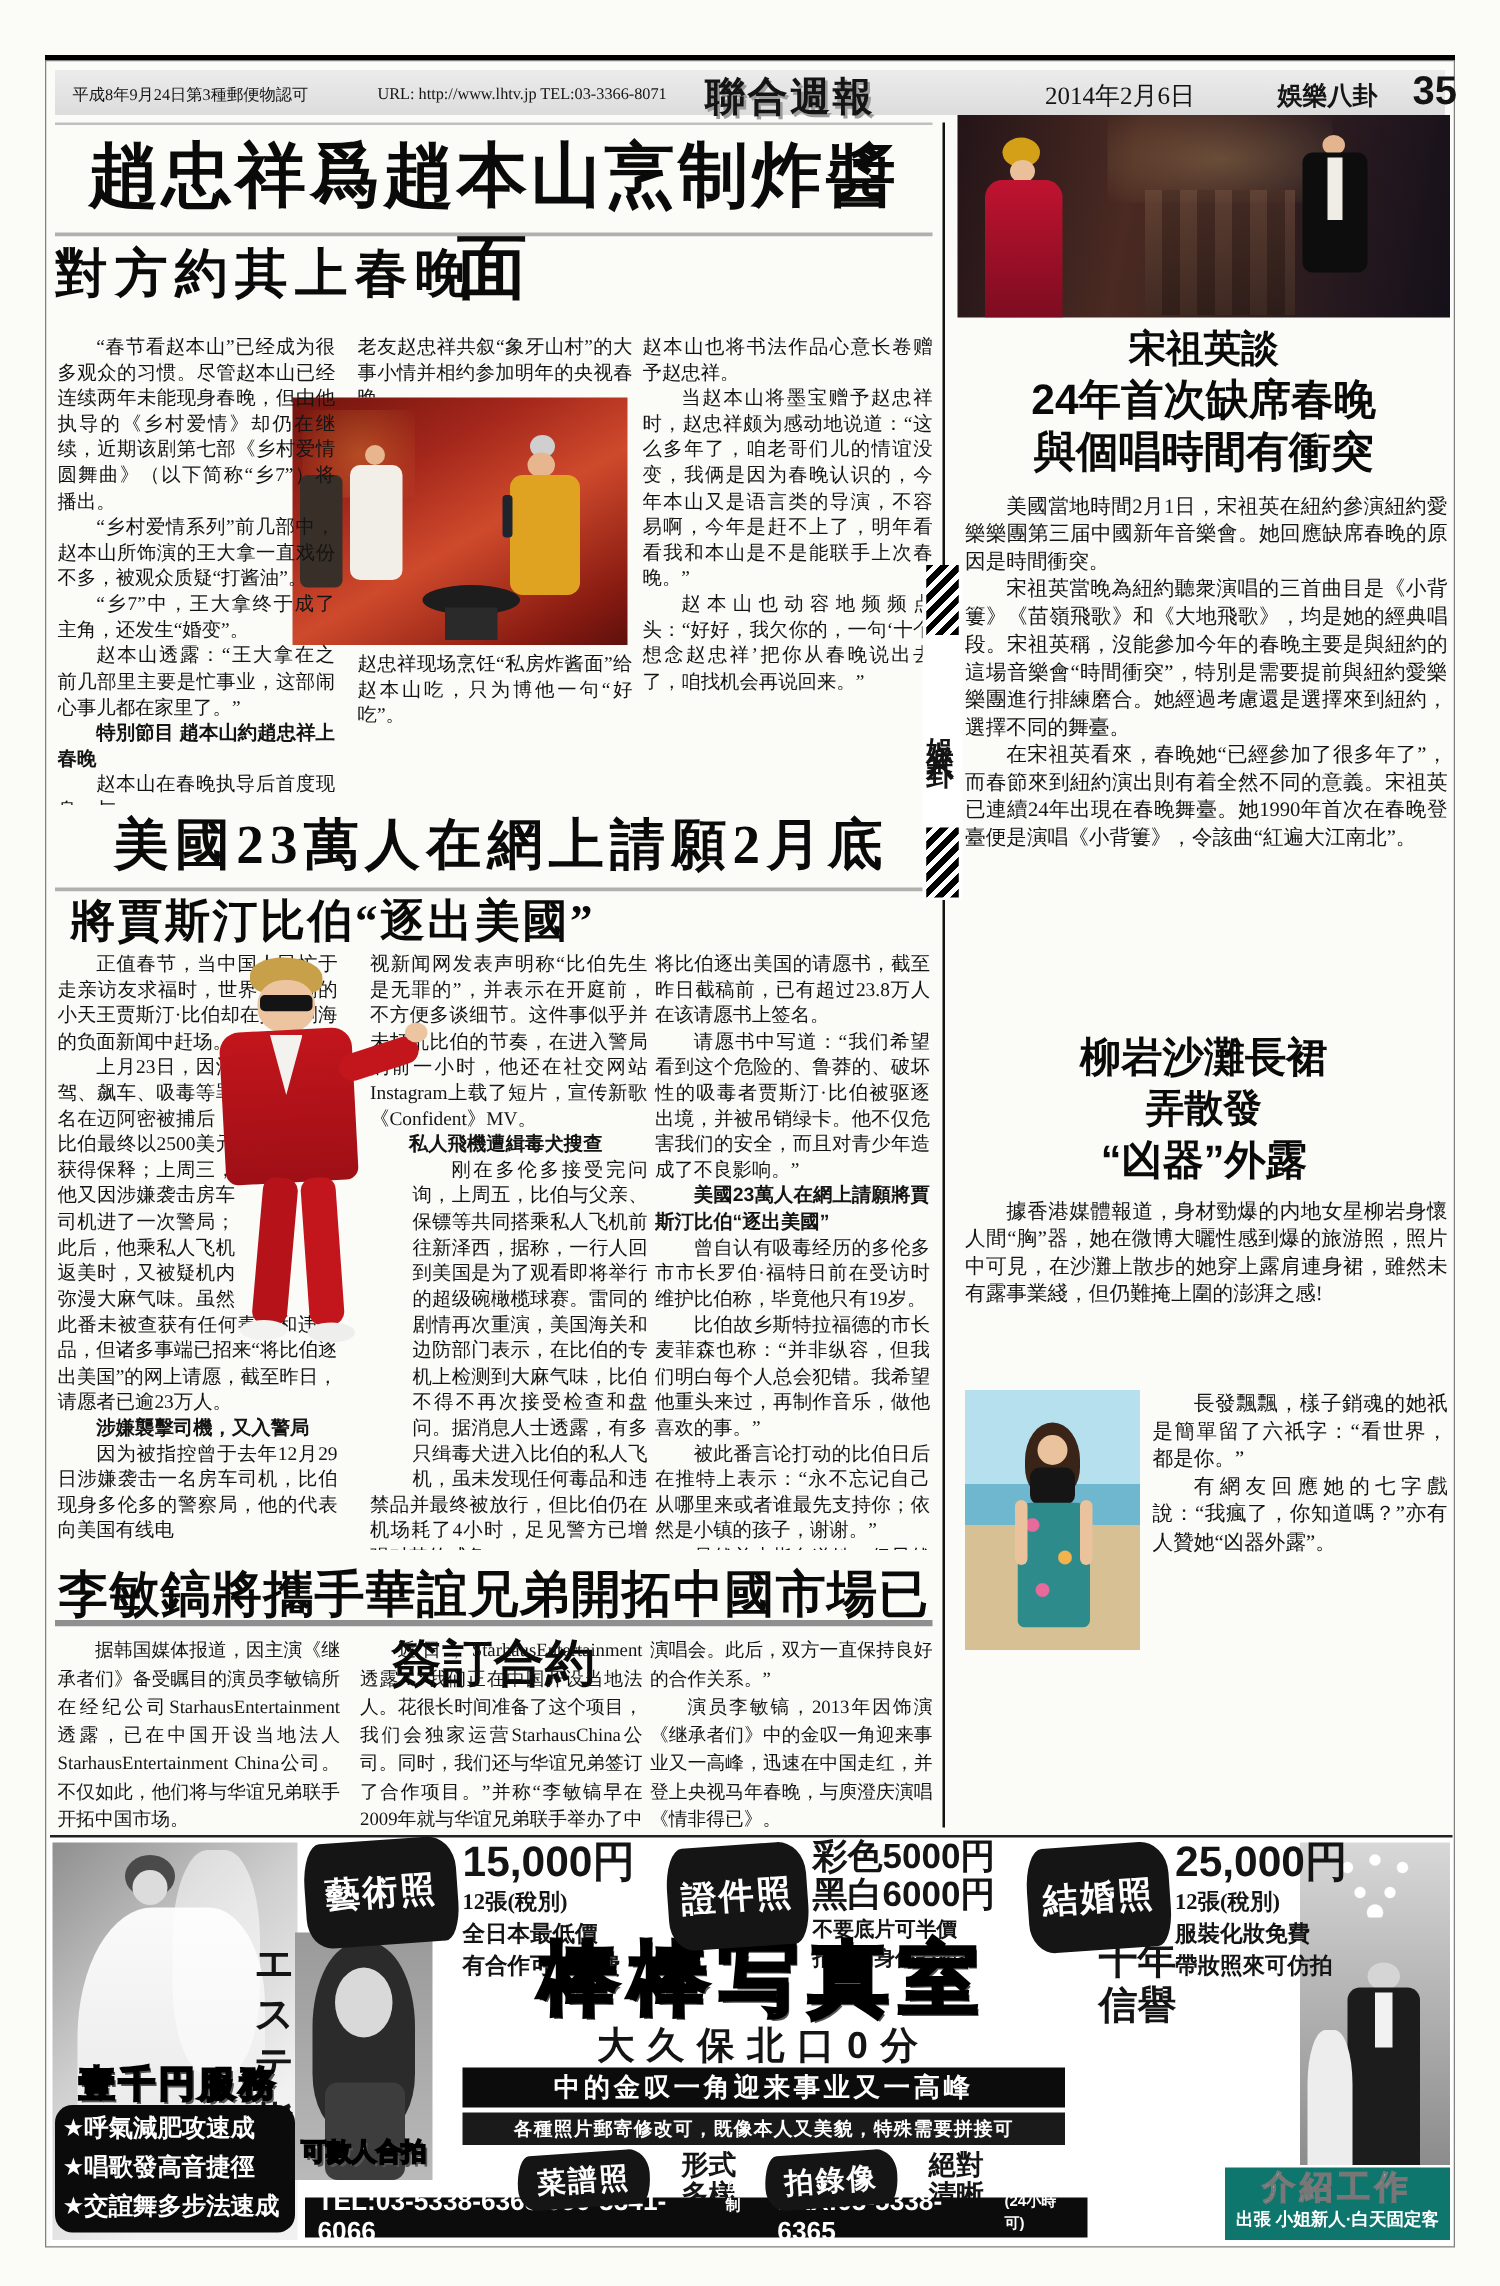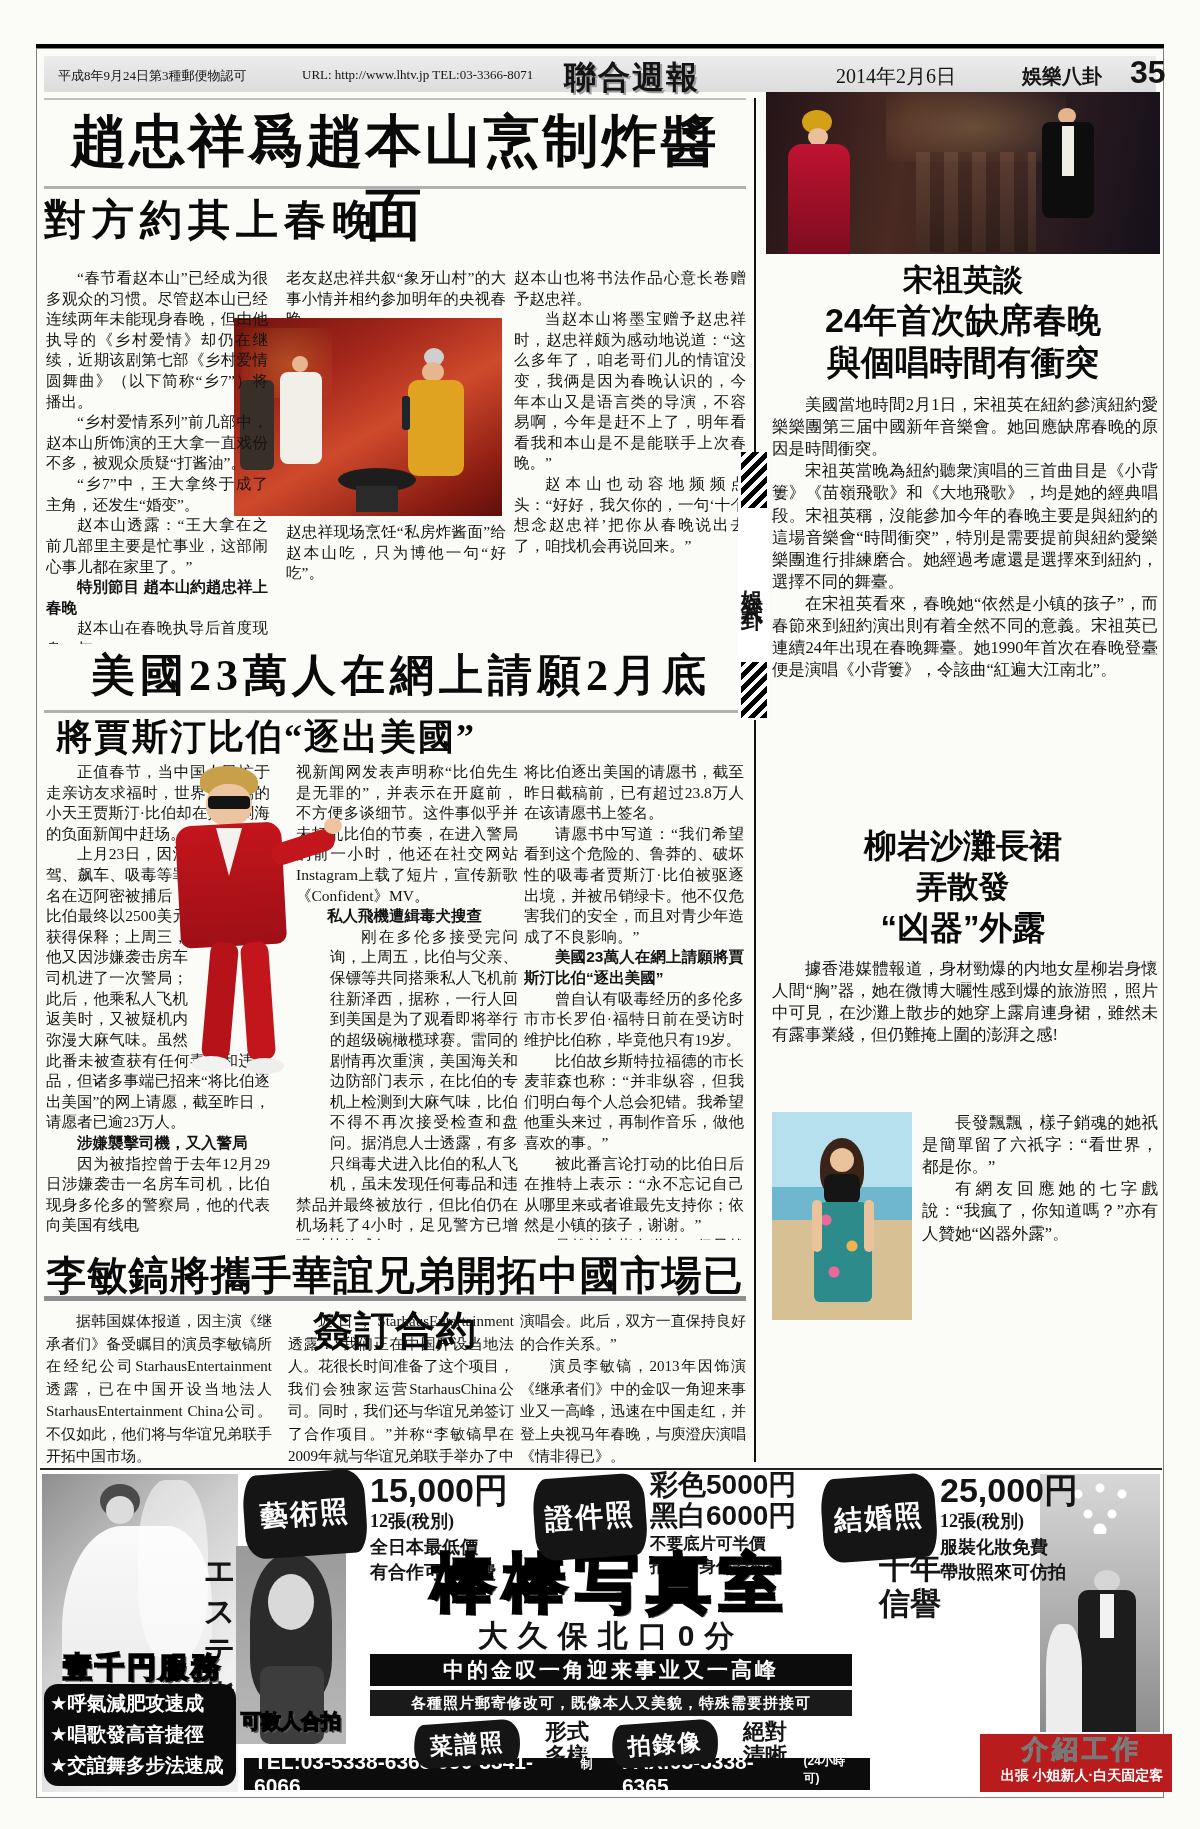--- a/index.html
+++ b/index.html
@@ -164,21 +164,21 @@
     <div class="shape" style="left:150px;top:60px;width:120px;height:100px;background:linear-gradient(#00000000,#00000066),repeating-linear-gradient(90deg,#6b4a3a 0 14px,#4a3026 14px 28px);opacity:.7;"></div>
   </div>
 
   <div class="sbtitle" style="left:766px;top:262px;width:394px;font-size:30px;line-height:36px;">宋祖英談</div>
   <div class="sbtitle" style="left:766px;top:300px;width:394px;font-size:34px;line-height:40px;">24年首次缺席春晚</div>
   <div class="sbtitle" style="left:766px;top:342px;width:394px;font-size:34px;line-height:40px;">與個唱時間有衝突</div>
 
   <div class="colT" style="left:772px;top:394px;width:386px;height:424px;">
     <p>美國當地時間2月1日，宋祖英在紐約參演紐約愛樂樂團第三届中國新年音樂會。她回應缺席春晚的原因是時間衝突。</p>
     <p>宋祖英當晚為紐約聽衆演唱的三首曲目是《小背簍》《苗嶺飛歌》和《大地飛歌》，均是她的經典唱段。宋祖英稱，沒能參加今年的春晚主要是與紐約的這場音樂會“時間衝突”，特別是需要提前與紐約愛樂樂團進行排練磨合。她經過考慮還是選擇來到紐約，選擇不同的舞臺。</p>
-    <p>在宋祖英看來，春晚她“依然是小镇的孩子”，而春節來到紐約演出則有着全然不同的意義。宋祖英已連續24年出現在春晚舞臺。她1990年首次在春晚登臺便是演唱《小背簍》，令該曲“紅遍大江南北”。</p>
+    <p>在宋祖英看來，春晚她“已經參加了很多年了”，而春節來到紐約演出則有着全然不同的意義。宋祖英已連續24年出現在春晚舞臺。她1990年首次在春晚登臺便是演唱《小背簍》，令該曲“紅遍大江南北”。</p>
   </div>
 
   <div class="abs" style="left:738px;top:452px;width:32px;height:268px;background:#fff;z-index:3;">
     <div class="stripes" style="width:26px;height:56px;margin:0 auto;"></div>
     <div class="vtext sans" style="width:26px;height:150px;margin:2px auto;font-size:22px;font-weight:900;letter-spacing:6px;text-align:center;">娛樂八卦</div>
     <div class="stripes" style="width:26px;height:56px;margin:0 auto;"></div>
   </div>
 
   <div class="sbtitle" style="left:766px;top:826px;width:394px;font-size:33px;line-height:40px;">柳岩沙灘長裙</div>
   <div class="sbtitle" style="left:766px;top:868px;width:394px;font-size:31px;line-height:38px;">弄散發</div>
@@ -285,20 +285,20 @@
       <div>清晰</div>
     </div>
 
     <div class="bar" style="left:204px;top:288px;width:606px;height:32px;justify-content:flex-start;padding:0 10px;gap:6px;font-size:21px;font-weight:900;">
       <span>TEL:03-5338-6368 090-3341-6066</span>
       <span style="font-size:12px;align-self:flex-end;padding-bottom:17px;">預約制</span>
       <span>FAX:03-5338-6365</span>
       <span style="font-size:12px;align-self:flex-end;padding-bottom:3px;">(24小時可)</span>
     </div>
 
-    <div class="abs" style="left:940px;top:264px;width:180px;height:58px;background:#b91c1c;text-align:center;z-index:3;padding-left:12px;">
+    <div class="abs" style="left:940px;top:264px;width:180px;height:58px;background:#0f766e;text-align:center;z-index:3;">
       <div class="stroke" style="font-size:26px;letter-spacing:4px;-webkit-text-stroke:1px #777;text-shadow:none;line-height:30px;">介紹工作</div>
       <div class="sans" style="color:#fff;font-size:14px;font-weight:bold;line-height:22px;">出張 小姐新人·白天固定客</div>
     </div>
 
   </div>
 
 </div>
 
 </body></html>

